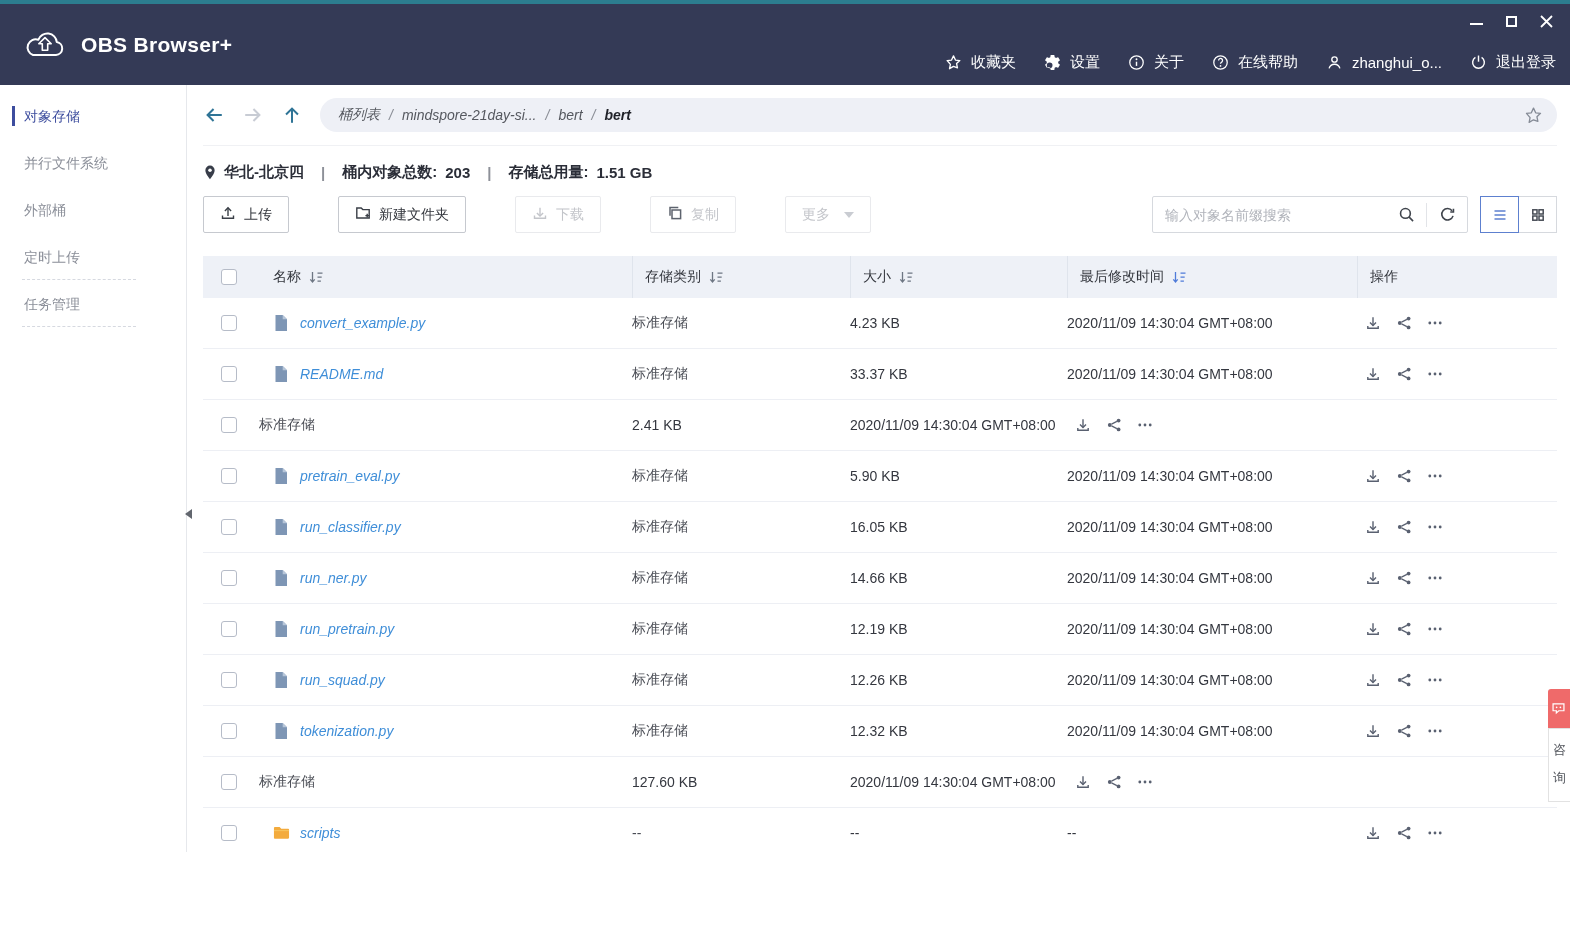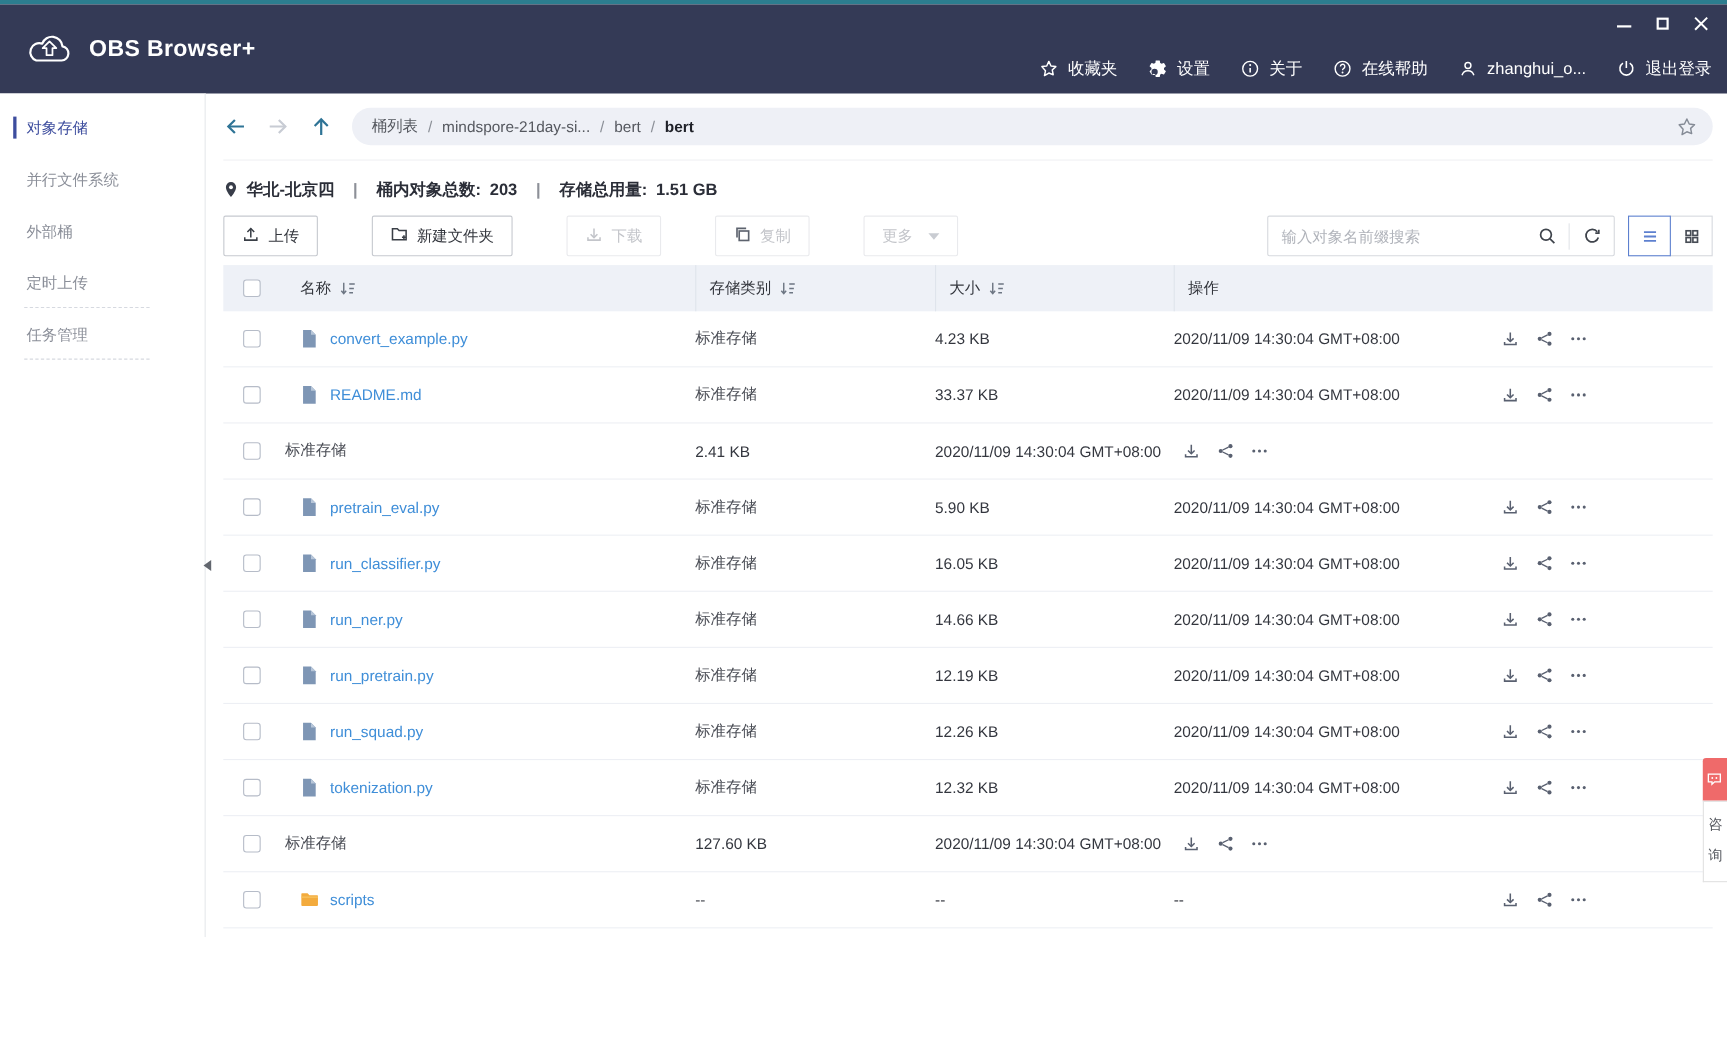--- a/index.html
+++ b/index.html
@@ -27,21 +27,21 @@
   .side-item.active { color:#3d4d9e; }
   .side-item.active::before { content:''; position:absolute; left:12px; top:1px; width:3px; height:20px; background:#3d4d9e; }
   .side-item.dashed::after { content:''; position:absolute; left:22px; right:50px; bottom:-12px; border-bottom:1px dashed #d6d9e0; }
   .collapse-handle { position:absolute; left:180px; top:424px; width:0; height:0; border:5px solid transparent; border-right:7px solid #62666e; cursor:pointer; z-index:5; }
   .content { flex:1; position:relative; padding:0 13px 0 16px; }
 
   
   .bc-bar { height:61px; display:flex; align-items:center; gap:17px; border-bottom:1px solid #f0f1f4; }
   .nav-arrow { display:flex; align-items:center; cursor:pointer; }
   .nav-arrow svg { width:22px; height:22px; }
-  .crumb-pill { flex:1; height:34px; background:#eef0f6; border-radius:17px; display:flex; align-items:center; padding:0 13px 0 18px; font-size:14px; color:#55585f; }
+  .crumb-pill { flex:1; height:34px; background:#eef0f6; border-radius:17px; display:flex; align-items:center; padding:0 13px 0 18px; font-size:14px; color:#55585f;font-style:italic; }
   .crumb { cursor:pointer; }
   .crumb.last { color:#1f2128; font-weight:bold; cursor:default; }
   .crumb-sep { margin:0 9px; color:#8a8e96; }
   .pill-star { margin-left:auto; display:flex; cursor:pointer; }
   .pill-star svg { width:21px; height:21px; }
 
   
   .info-row { margin-top:17px; display:flex; align-items:center; font-size:15px; font-weight:bold; color:#2b2e38; }
   .info-row .pin { display:flex; margin-right:7px; }
   .info-divider { margin:0 17px; color:#8d9098; }
@@ -59,30 +59,30 @@
   .search-group input::placeholder { color:#b1b4bb; }
   .sg-btn { width:40px; height:100%; display:flex; align-items:center; justify-content:center; cursor:pointer; }
   .sg-divider { width:1px; height:24px; background:#e2e4e8; }
   .toggle-group { display:flex; margin-left:12px; }
   .tg-btn { width:39px; height:37px; background:#fff; border:1px solid #d6d9de; display:flex; align-items:center; justify-content:center; cursor:pointer; }
   .tg-btn + .tg-btn { margin-left:-1px; }
   .tg-btn.active { border-color:#5d80cf; position:relative; z-index:1; }
 
   
   .grid-cols { display:grid; grid-template-columns:56px 373px 218px 217px 290px 1fr; }
-  .thead { margin-top:8px; background:#eef1f7; height:42px; align-items:stretch; font-size:14px; color:#33363d; }
+  .thead { margin-top:23px; background:#eef1f7; height:42px; align-items:stretch; font-size:14px; color:#33363d; }
   .th { display:flex; align-items:center; gap:8px; }
   .th.sep { border-left:1px solid #dfe4ec; padding-left:12px; }
   .th-name { padding-left:14px; }
   .sort-ic { display:flex; cursor:pointer; }
   .sort-ic svg { width:15px; height:15px; }
   .checkbox { width:16px; height:16px; border:1px solid #b6bcc8; border-radius:3px; background:#fff; display:inline-block; cursor:pointer; }
   .col-check { display:flex; align-items:center; padding-left:18px; }
   .trow { height:51px; align-items:center; border-bottom:1px solid #edeff4; font-size:14px; }
-  .col-name { display:flex; align-items:center; gap:10px; padding-left:14px; overflow:hidden; }
+  .col-name { display:flex; align-items:center; gap:10px; padding-left:14px; overflow:hidden;font-style:italic; }
   .obj-icon { display:flex; flex-shrink:0; }
   .obj-icon svg { width:17px; height:18px; }
   .name-link { color:#3f8ed8; cursor:pointer; white-space:nowrap; }
   .col-storage { color:#4a4d55; }
   .col-size, .col-modified { color:#34373f; }
   .col-actions { display:flex; align-items:center; gap:15px; padding-left:8px; }
   .act-btn { display:flex; cursor:pointer; }
   .act-btn svg { width:16px; height:16px; }
 
   .watermark { position:absolute; right:12px; bottom:20px; font-size:24px; color:#9b9b9b; }
@@ -357,20 +357,31 @@
           <span class="sort-ic">
               <svg viewBox="0 0 15 15">
                 <g stroke="#6d7683" stroke-width="1.3" fill="none">
                   <path d="M3.5 2v10M1.3 9.3l2.2 2.6 2.2-2.6"></path>
                   <path d="M8.5 3.2h5M8.5 7.2h4.2M8.5 11.2h3.4"></path>
                 </g>
               </svg>
             </span>
         </div>
         <div class="th sep">
+          <span>最后修改时间</span>
+          <span class="sort-ic">
+              <svg viewBox="0 0 15 15">
+                <g stroke="#4f7bd9" stroke-width="1.3" fill="none">
+                  <path d="M3.5 2v10M1.3 9.3l2.2 2.6 2.2-2.6"></path>
+                  <path d="M8.5 3.2h5M8.5 7.2h4.2M8.5 11.2h3.4"></path>
+                </g>
+              </svg>
+            </span>
+        </div>
+        <div class="th sep">
           <span>操作</span>
         </div>
       </div>
 
       <div id="tbody">
           <div class="trow grid-cols">
             <div class="cell col-check">
               <span class="checkbox"></span>
             </div>
             <div class="cell col-name">

